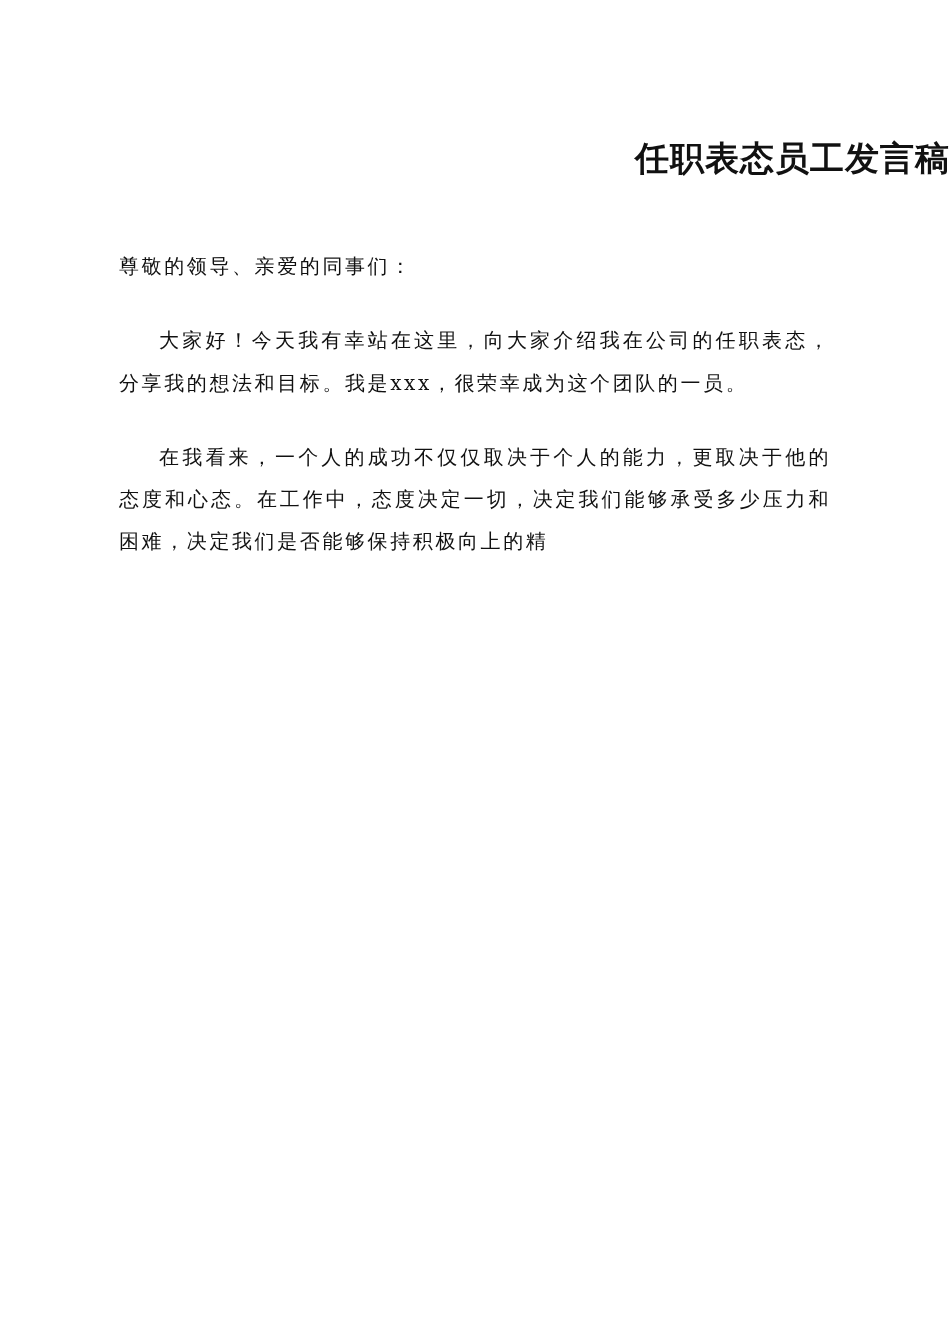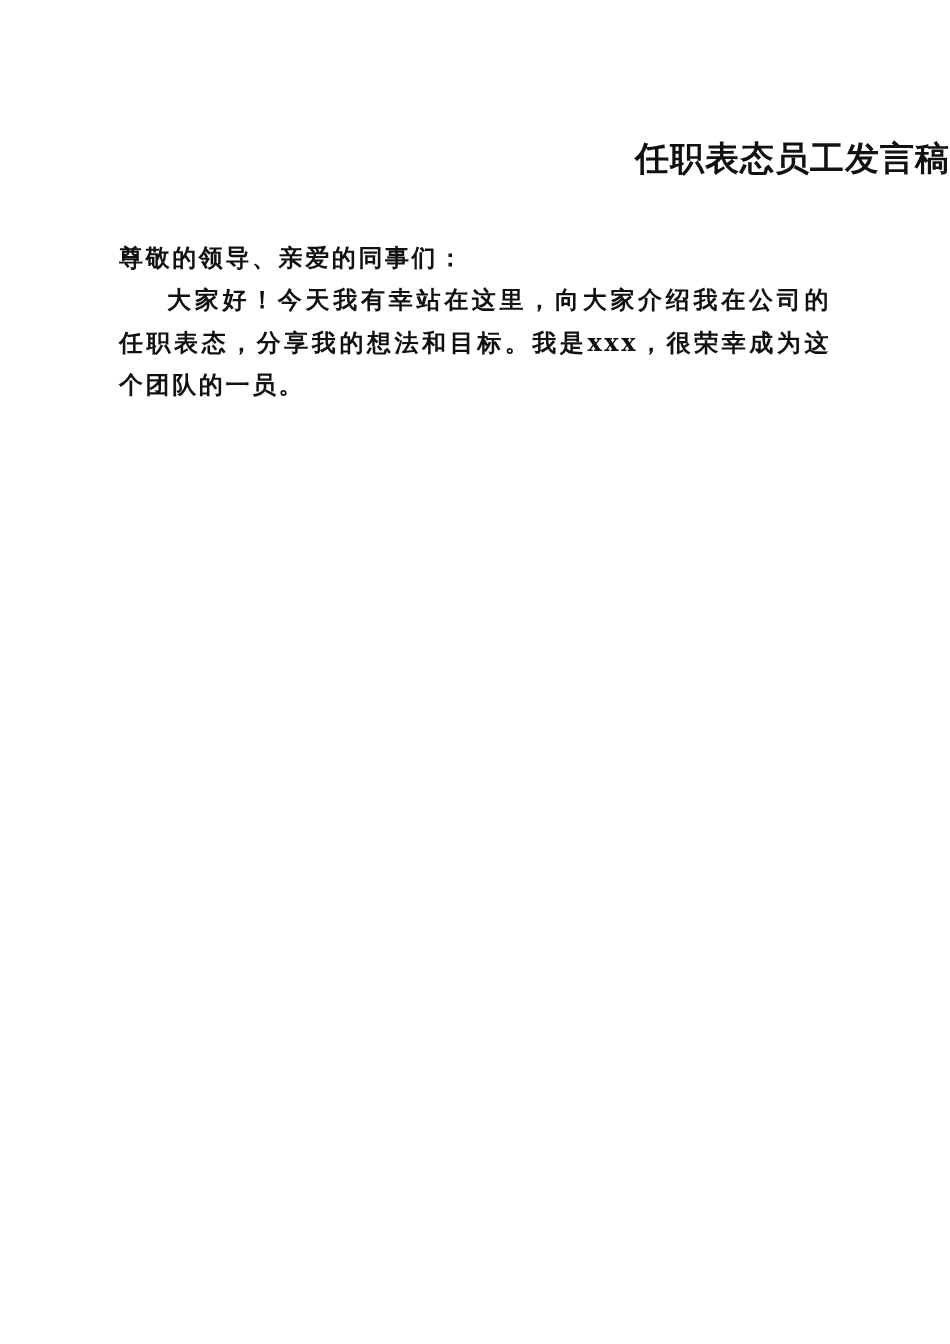--- a/index.html
+++ b/index.html
@@ -31,39 +31,40 @@
     text-align: right;
     font-size: 34px;
     font-weight: bold;
     letter-spacing: 1px;
     line-height: 48px;
     margin: 0;
   }
   .body {
     position: absolute;
     left: 119px;
-    top: 237px;
+    top: 245px;
     width: 712px;
-    font-size: 24px;
+    font-size: 20px;
     line-height: 42.3px;
     letter-spacing: 2.6px;
     text-align: justify;
-    font-weight: bold;
   }
   .body p {
     margin: 0;
     padding: 0;
   }
   .body p.indent {
     text-indent: 2em;
+    margin-top: 32px;
   }
 </style>
 </head>
 <body>
 
 <div class="page">
   <h1 class="title">任职表态员工发言稿</h1>
 
   <div class="body">
     <p>尊敬的领导、亲爱的同事们：</p>
     <p class="indent">大家好！今天我有幸站在这里，向大家介绍我在公司的任职表态，分享我的想法和目标。我是xxx，很荣幸成为这个团队的一员。</p>
+    <p class="indent">在我看来，一个人的成功不仅仅取决于个人的能力，更取决于他的态度和心态。在工作中，态度决定一切，决定我们能够承受多少压力和困难，决定我们是否能够保持积极向上的精</p>
   </div>
 </div>
 
 </body></html>

